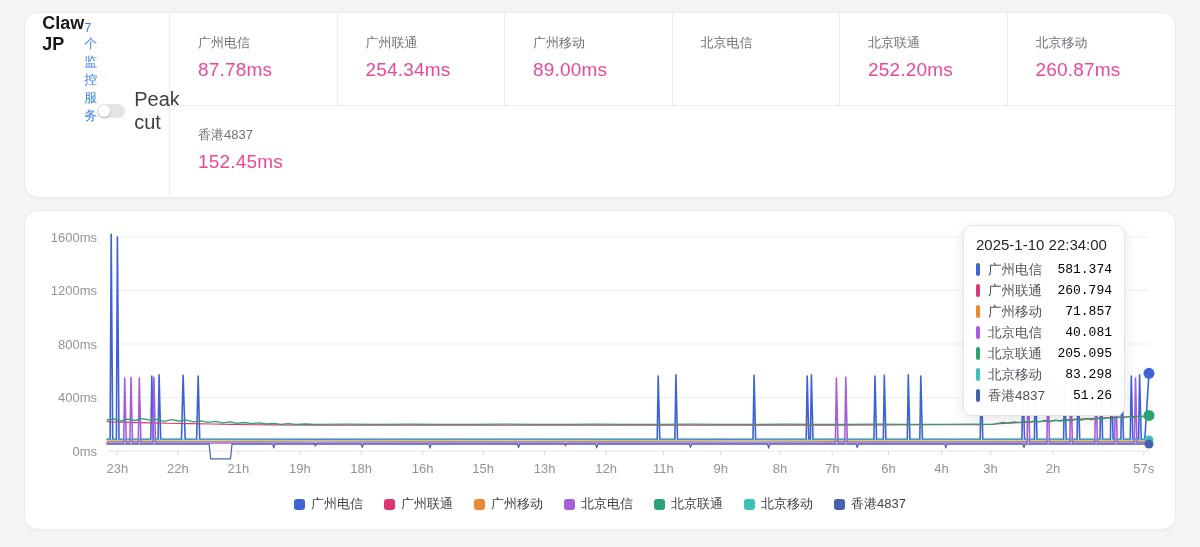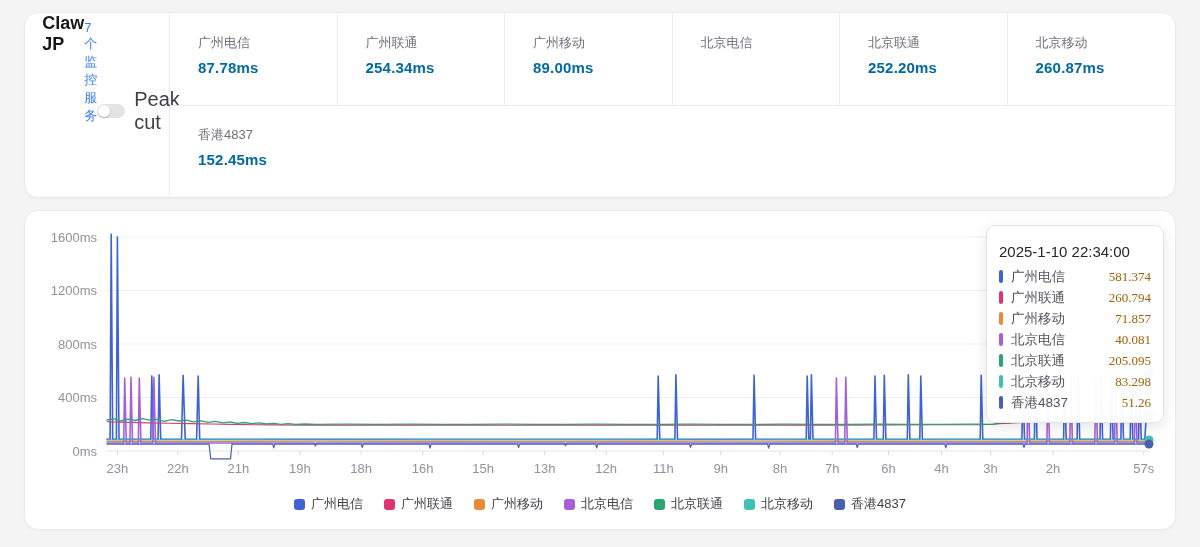--- a/index.html
+++ b/index.html
@@ -37,44 +37,44 @@
     position:absolute; left:1px; top:1px;
     width:12px; height:12px; border-radius:50%;
     background:#fff; box-shadow:0 1px 2px rgba(0,0,0,0.25);
   }
   .toggle-label { font-size:20px; color:#3f3f46; margin-left:9px; }
   .tiles { flex:1; display:grid; grid-template-columns:repeat(6,1fr); grid-template-rows:1fr 1fr; position:relative; }
   .tiles::before { content:""; position:absolute; left:0; right:0; top:50%; height:1px; background:#ececee; }
   .tile { padding:21px 8px 0 28px; border-right:1px solid #ececee; }
   .tile:nth-child(6), .tile:nth-child(7) { border-right:none; }
   .tile-label { font-size:13px; color:#71717a; }
-  .tile-value { font-size:15px; font-weight:bold; color:#0369a1; margin-top:7px; letter-spacing:0.2px; }
+  .tile-value { font-size:19px; font-weight:normal; color:#ec4899; margin-top:7px; letter-spacing:0.2px; }
   
   .chart-card { height:320px; position:relative; padding:12px 12px 0 12px; }
   .chart-svg { display:block; margin-top:4px; }
   .axis-label { font-size:13px; fill:#90939a; font-family:"Liberation Sans", sans-serif; }
   .legend { display:flex; justify-content:center; align-items:center; gap:21px; margin-top:14px; }
   .legend-item { display:flex; align-items:center; gap:6px; cursor:pointer; }
   .legend-marker { width:11px; height:11px; border-radius:3px; }
   .legend-label { font-size:13px; color:#3f3f46; }
   
   .chart-tooltip {
-    position:absolute; left:961px; top:14px; width:178px;
+    position:absolute; left:938px; top:14px; width:162px;
     background:rgba(255,255,255,0.97);
     border:1px solid #e4e4e7; border-radius:9px;
     box-shadow:0 4px 14px rgba(0,0,0,0.10);
-    padding:15px 12px 9px 12px; z-index:5;
+    padding:8px 12px 9px 12px; z-index:5;
   }
   .tooltip-title { font-size:15px; color:#27272a; margin:2px 0 6px 0; }
   .tooltip-row { display:flex; align-items:center; height:21px; }
   .tooltip-marker { width:4px; height:13px; border-radius:2px; margin-right:8px; flex:0 0 4px; }
   .tooltip-name { font-size:13.5px; color:#52525b; }
   .tooltip-value {
-    margin-left:auto; font-family:Liberation Serif, serif;
-    font-size:13px; color:#a16207;
+    margin-left:auto; font-family:Liberation Mono, monospace;
+    font-size:13px; color:#000000;
   }
 </style>
 </head>
 <body>
 
 <div class="page">
 
   <section class="card top-card">
     <div class="left-panel">
       <div class="panel-title">Claw JP</div>

